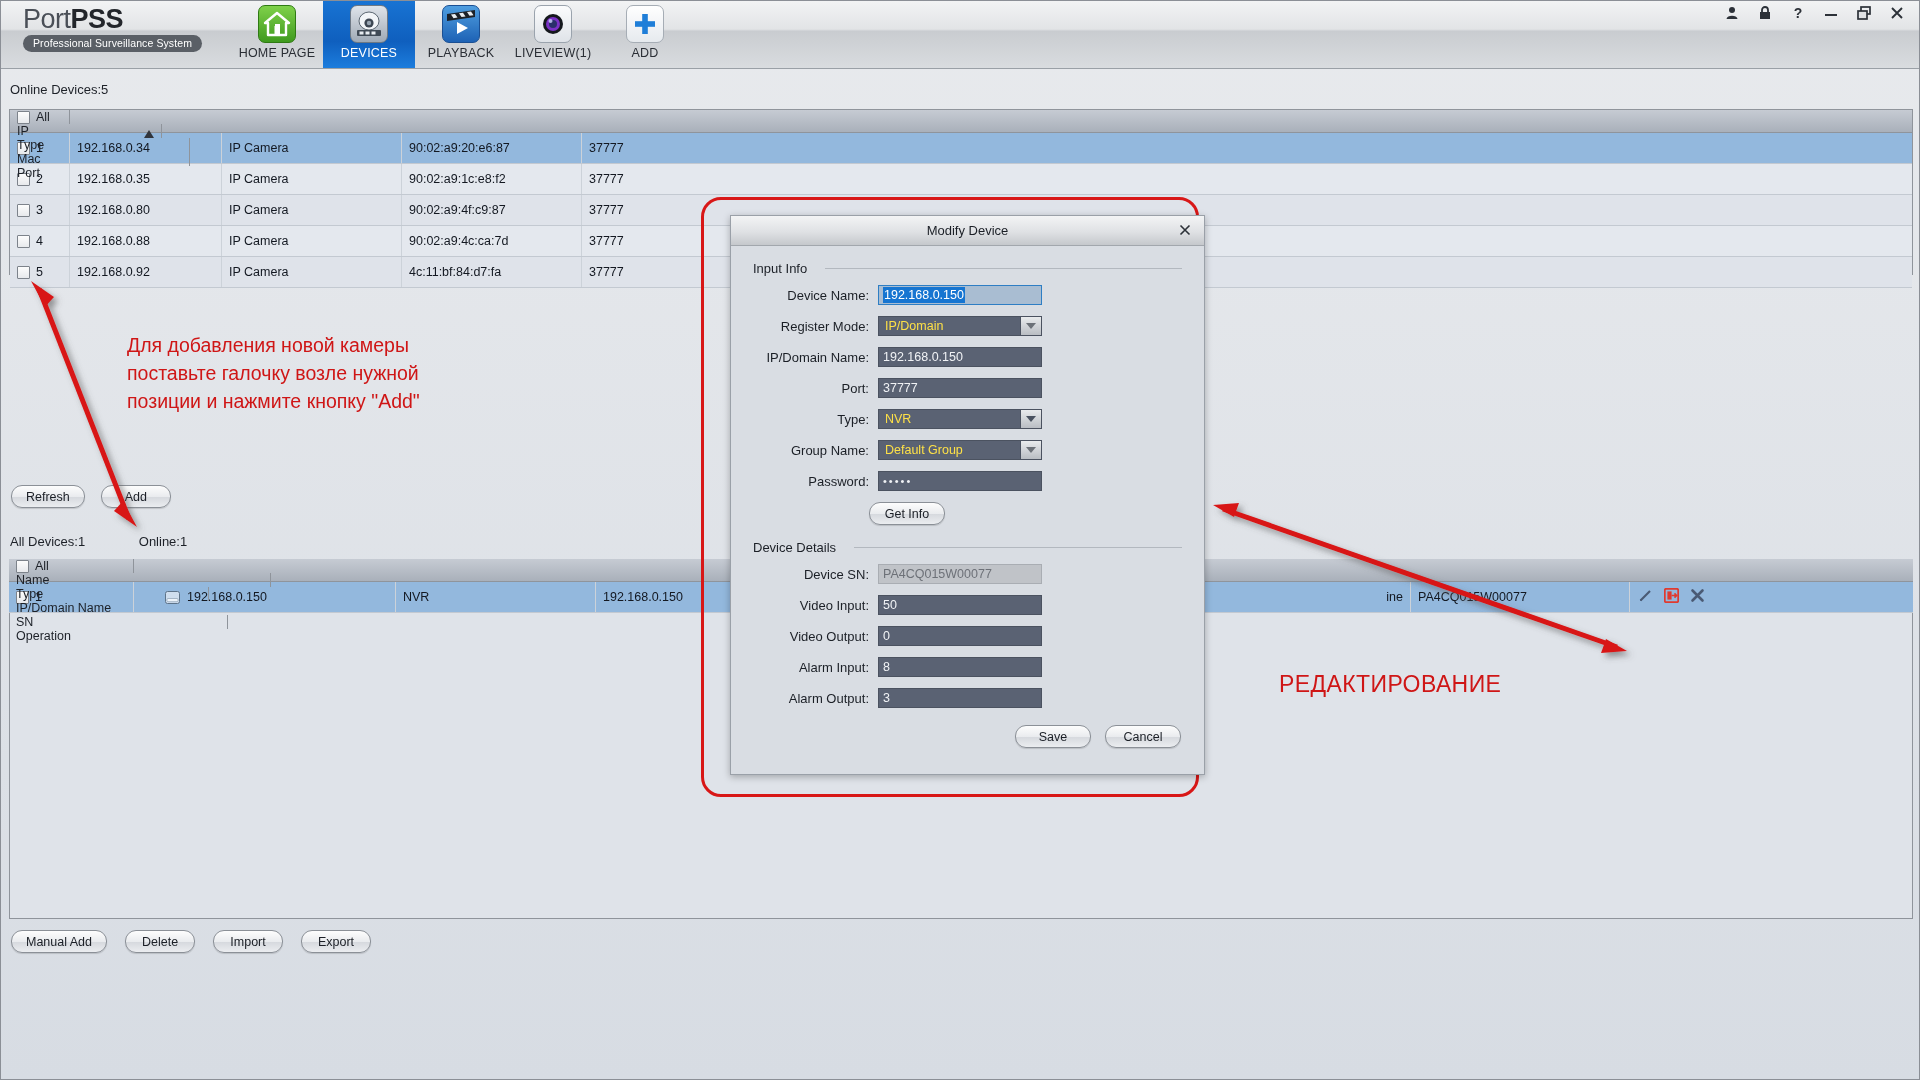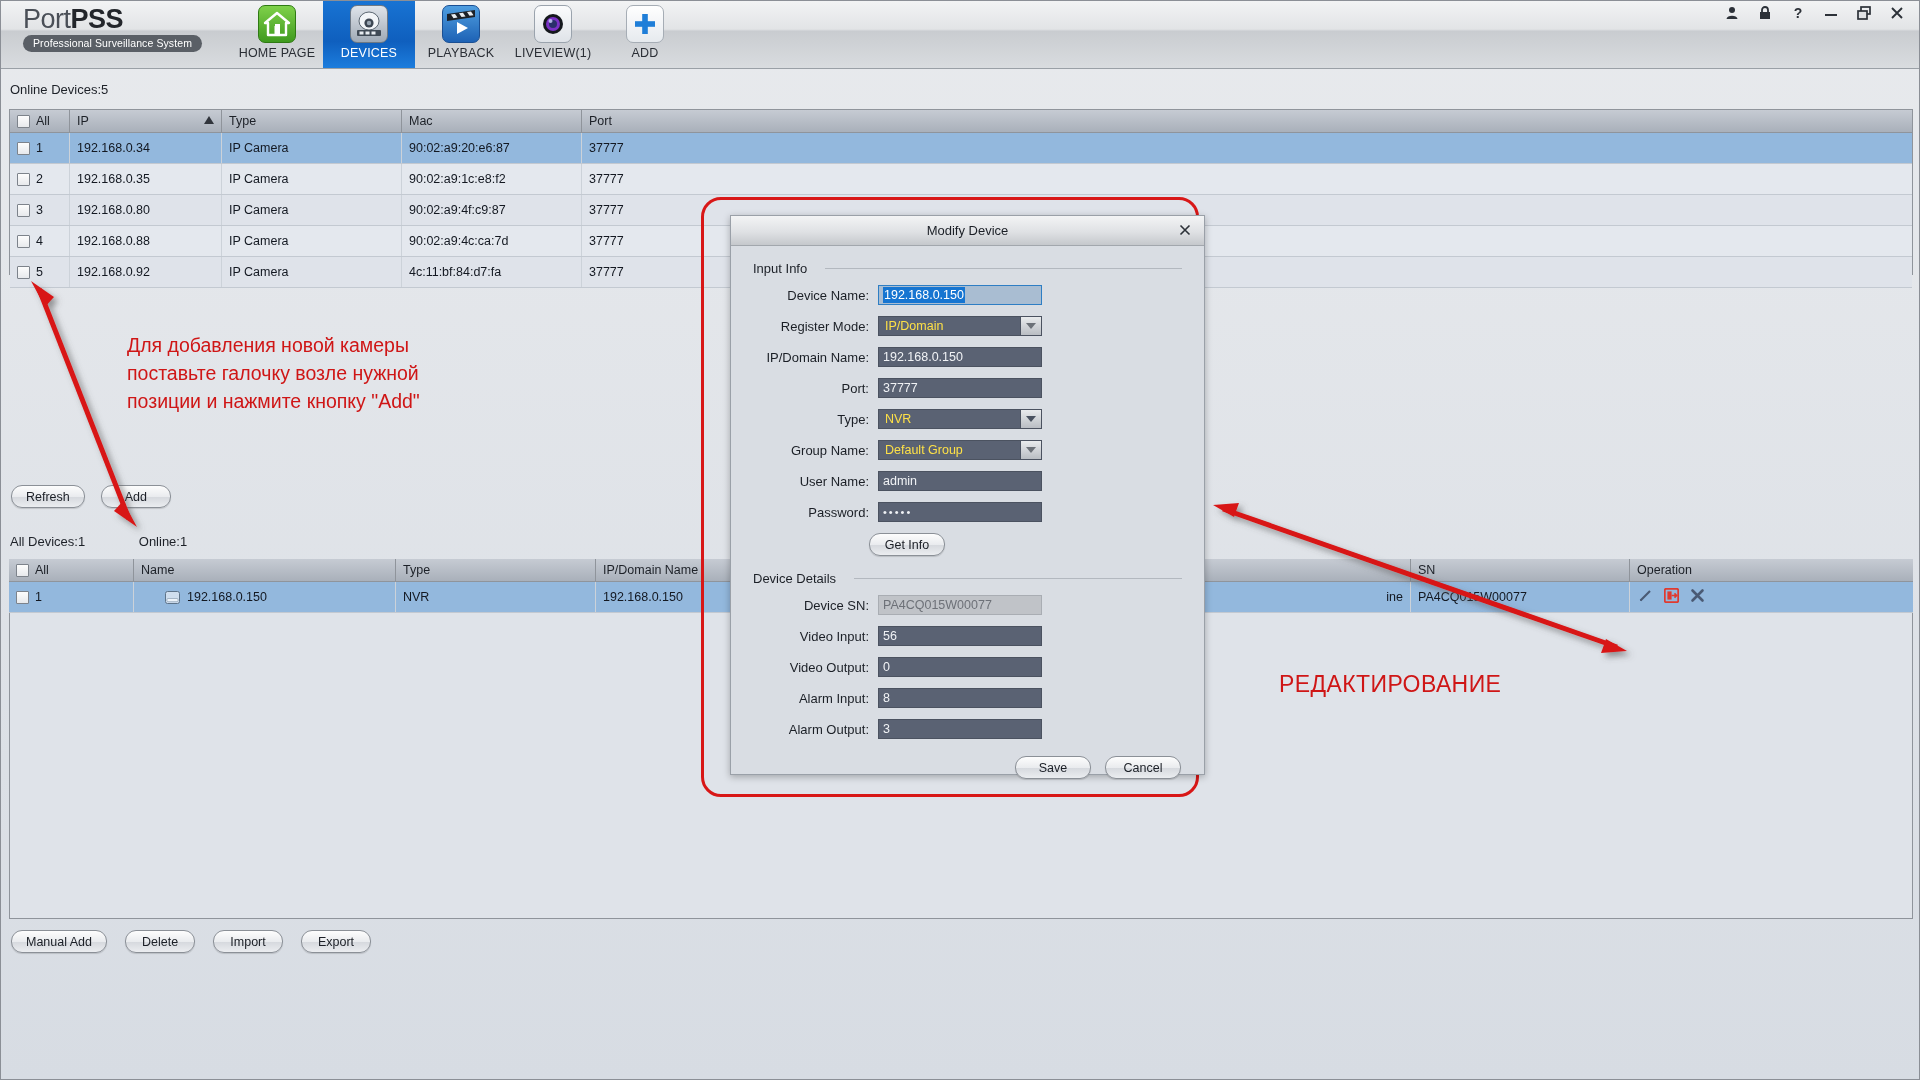--- a/index.html
+++ b/index.html
@@ -51,21 +51,21 @@
   .ic svg{position:absolute;left:0;top:0;}
 
   .wincontrols{position:absolute;right:14px;top:4px;display:flex;gap:17px;align-items:center;}
   .wcbtn{width:16px;height:16px;display:block;cursor:pointer;}
 
   
   .onlinelabel{position:absolute;left:9px;top:81px;font-size:13px;color:#1d2128;}
   .tbl{position:absolute;border:1px solid #8f949b;box-sizing:border-box;background:#dfe3e9;}
   .tbl-online{left:8px;top:108px;width:1904px;height:166px;}
   .thead{display:flex;height:22px;background:linear-gradient(#c6cbd3,#a9b0ba);
-         border-bottom:1px solid #8f949b;}
+         border-bottom:1px solid #8f949b;flex-direction:column;}
   .th{
     display:flex;align-items:center;height:22px;padding-left:7px;box-sizing:border-box;
     border-right:1px solid #8f949b;font-size:12.5px;color:#1d2128;position:relative;
   }
   .th:last-child{border-right:none;}
   .trow{display:flex;height:30px;border-bottom:1px solid #c3c9d1;background:#e4e8ee;}
   .trow.alt{background:#dfe3ea;}
   .trow.sel{background:#93b8dd;}
   .td{
     display:flex;align-items:center;height:30px;padding-left:7px;box-sizing:border-box;
@@ -498,26 +498,20 @@
       <div class="frow">
         <span class="flabel">Group Name:</span>
         <span class="fsel dark">
           <span>Default Group</span>
           <span class="arrowbox">
               <i></i>
             </span>
         </span>
       </div>
 
-      <div class="frow">
-        <span class="flabel">User Name:</span>
-        <span class="finput">
-          <span>admin</span>
-        </span>
-      </div>
 
       <div class="frow">
         <span class="flabel">Password:</span>
         <span class="finput">
           <span class="dots">•••••</span>
         </span>
       </div>
 
       <div class="getinfo-row">
         <button class="btn" style="min-width:76px;">Get Info</button>
@@ -531,21 +525,21 @@
       <div class="frow">
         <span class="flabel">Device SN:</span>
         <span class="finput ro">
           <span>PA4CQ015W00077</span>
         </span>
       </div>
 
       <div class="frow">
         <span class="flabel">Video Input:</span>
         <span class="finput">
-          <span>56</span>
+          <span>50</span>
         </span>
       </div>
 
       <div class="frow">
         <span class="flabel">Video Output:</span>
         <span class="finput">
           <span>0</span>
         </span>
       </div>
 

